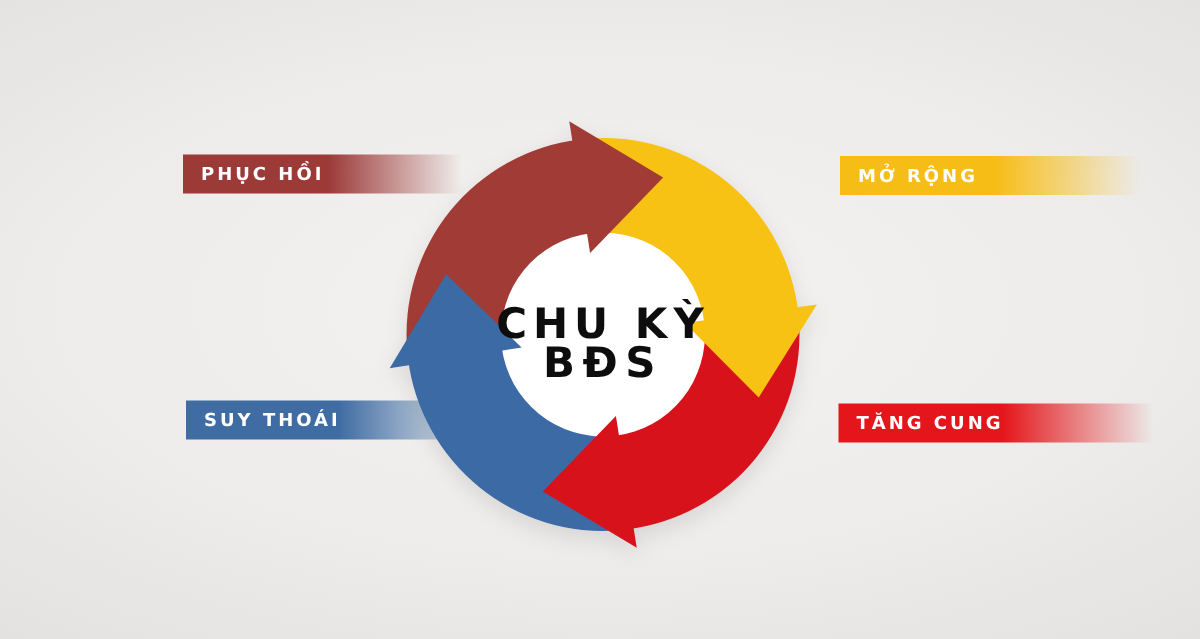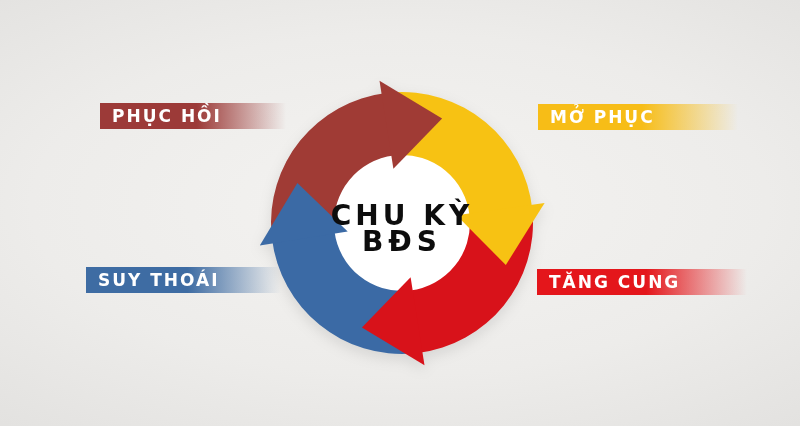--- a/index.html
+++ b/index.html
@@ -6,26 +6,26 @@
   .stage{
     position:relative;width:800px;height:426px;overflow:hidden;
     font-family:"DejaVu Sans","Liberation Sans",sans-serif;
     background:radial-gradient(ellipse 115% 100% at 50% 48%,
       #f4f3f1 0%, #edecea 40%, #e2e1df 70%, #d3d2d0 100%);
   }
   svg.cycle{position:absolute;left:0;top:0;
     filter:drop-shadow(0 5px 7px rgba(0,0,0,0.10));}
   .bar{
     position:absolute;height:26px;line-height:27px;
-    color:#ffffff;font-size:17px;font-weight:bold;letter-spacing:2px;
-    padding-left:12px;box-sizing:border-box;white-space:nowrap;
+    color:#ffffff;font-size:12px;font-weight:bold;letter-spacing:2px;
+    padding-left:12px;box-sizing:border-box;white-space:nowrap;margin-left:22px;
   }
   .bar-tl{left:100px;top:103px;width:186px;}
   .bar-tr{left:538px;top:104px;width:200px;}
-  .bar-bl{left:86px;top:267px;width:195px;}
+  .bar-bl{left:102px;top:267px;width:195px;}
   .bar-br{left:537px;top:269px;width:210px;}
   .center-text{
     position:absolute;left:302px;top:203px;width:200px;
     text-align:center;font-weight:bold;line-height:26px;
   }
   .center-line1,.center-line2{font-size:28px;letter-spacing:4px;}
   .center-line2{letter-spacing:5px;}
 </style>
 </head>
 <body>
@@ -47,21 +47,21 @@
   <div class="center-text" style="color: rgb(13, 13, 13);">
     <div class="center-line1">CHU KỲ</div>
     <div class="center-line2">BĐS</div>
   </div>
 
   <div class="bar bar-tl" style="background: linear-gradient(90deg, rgb(156, 58, 56) 0%, rgb(156, 58, 56) 52%, rgba(156, 58, 56, 0) 100%);">
     <span>PHỤC HỒI</span>
   </div>
 
   <div class="bar bar-tr" style="background: linear-gradient(90deg, rgb(247, 189, 23) 0%, rgb(247, 189, 23) 52%, rgba(247, 189, 23, 0) 100%);">
-    <span>MỞ PHỤC</span>
+    <span>MỞ RỘNG</span>
   </div>
 
   <div class="bar bar-br" style="background: linear-gradient(90deg, rgb(228, 22, 27) 0%, rgb(228, 22, 27) 52%, rgba(228, 22, 27, 0) 100%);">
     <span>TĂNG CUNG</span>
   </div>
 
   <div class="bar bar-bl" style="background: linear-gradient(90deg, rgb(62, 108, 163) 0%, rgb(62, 108, 163) 52%, rgba(62, 108, 163, 0) 100%);">
     <span>SUY THOÁI</span>
   </div>
 

